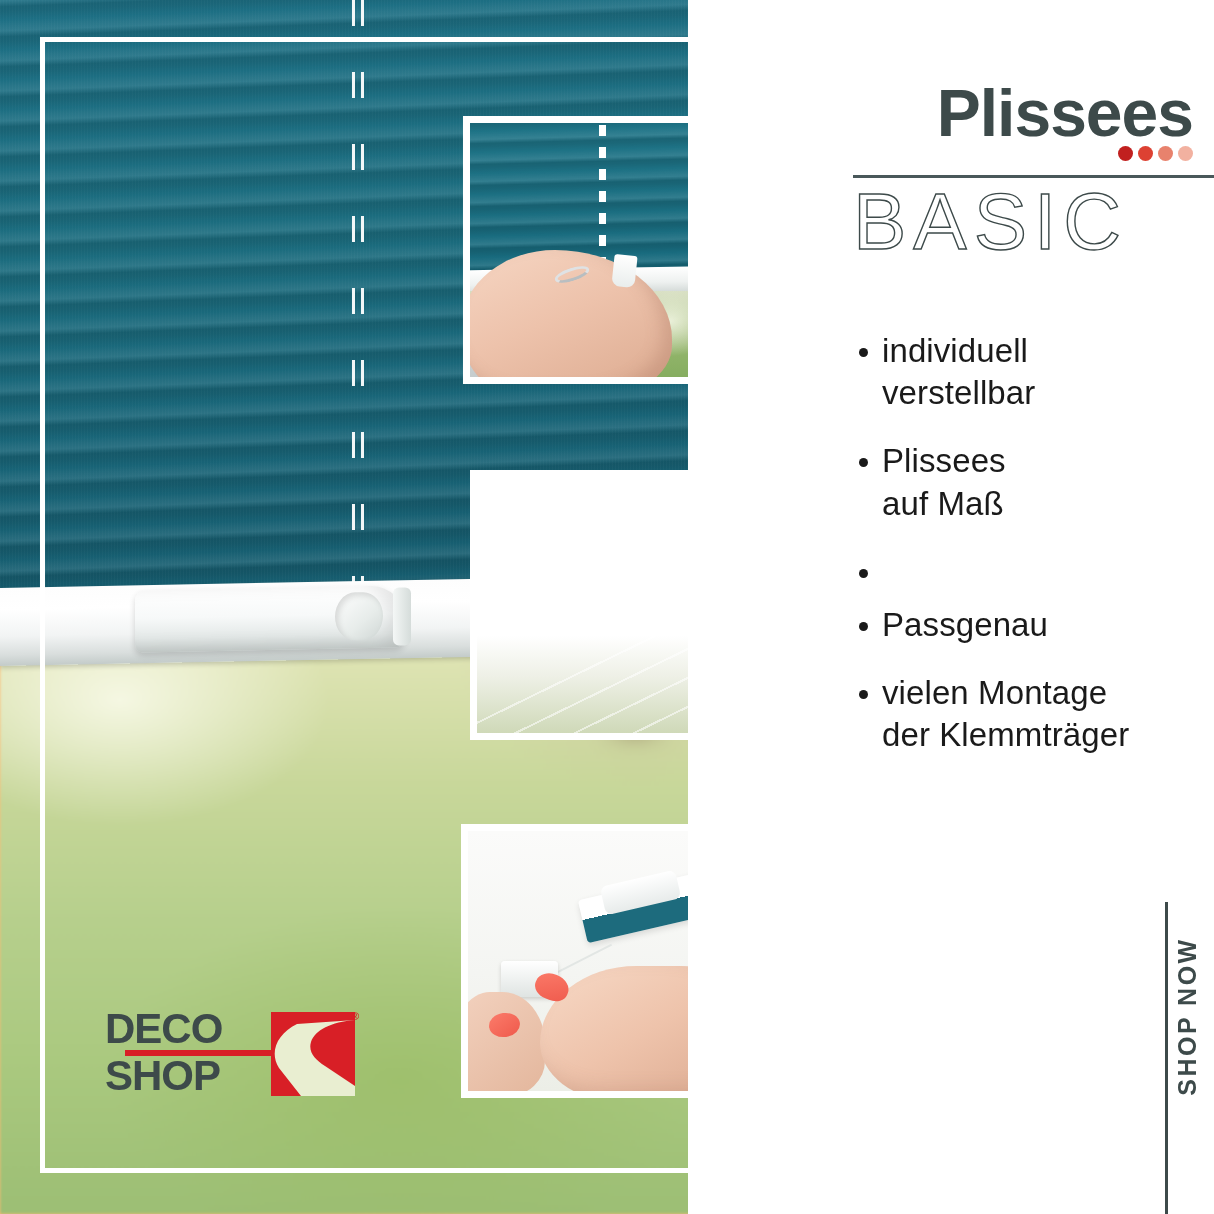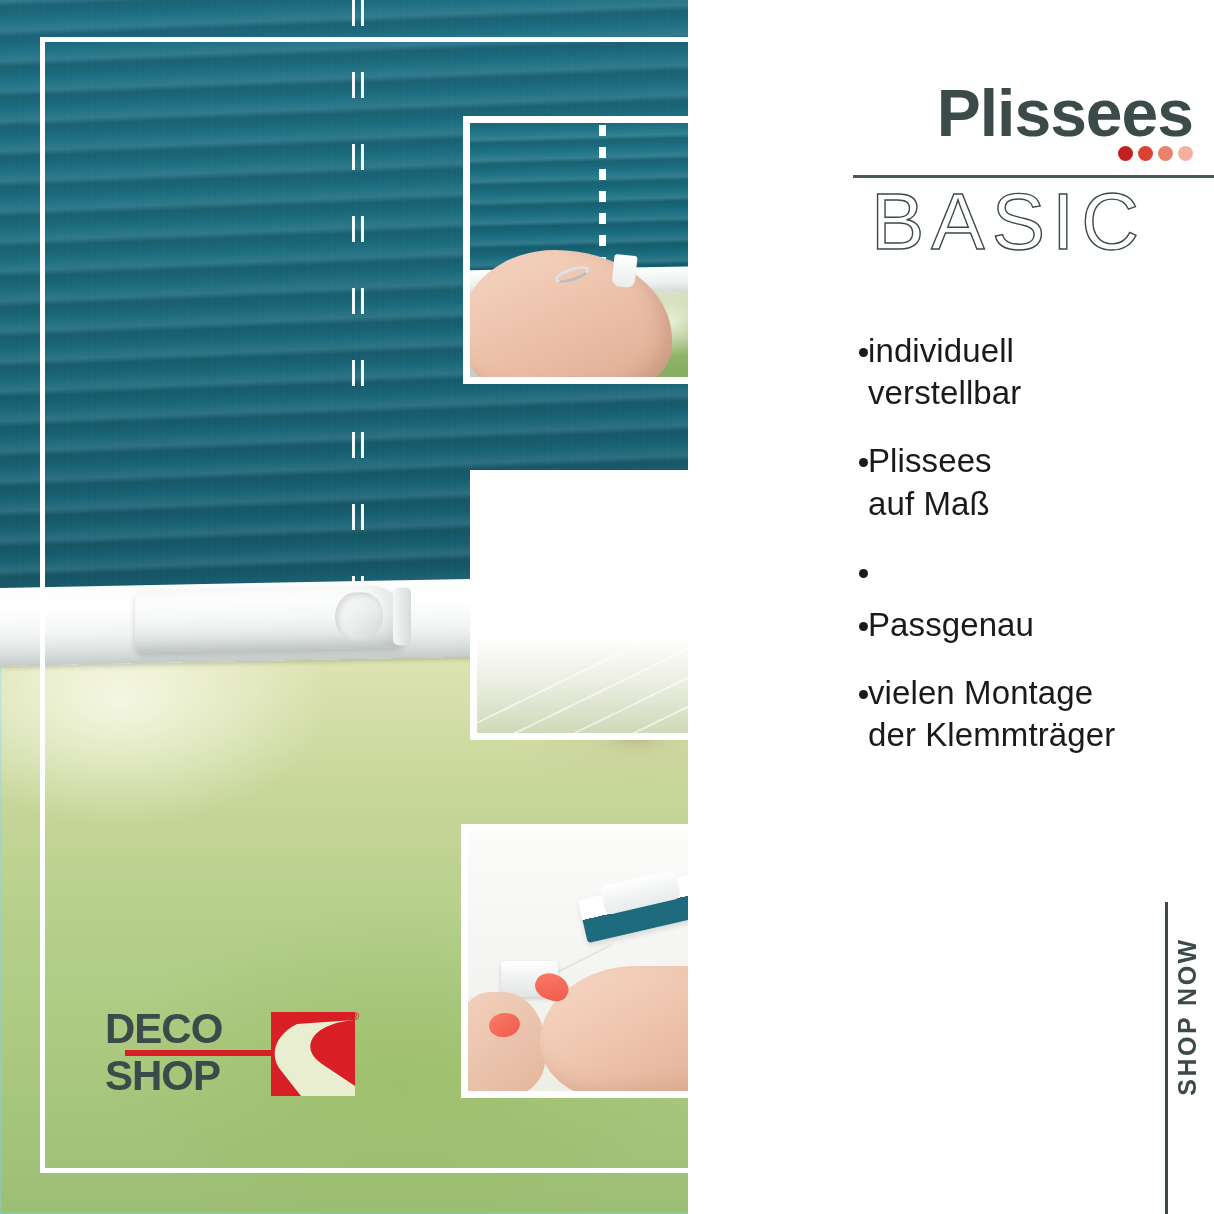--- a/index.html
+++ b/index.html
@@ -4,21 +4,21 @@
 <style>
   * { margin:0; padding:0; box-sizing:border-box; }
   html,body { width:1214px; height:1214px; overflow:hidden; background:#fff; }
   body { font-family:"Liberation Sans", sans-serif; }
 
   #stage { position:relative; width:1214px; height:1214px; background:#ffffff; }
 
   
   .photo-panel{
     position:absolute; left:0; top:0; width:688px; height:1214px;
-    overflow:hidden; background:#7dd3fc;
+    overflow:hidden; background:#fdba74;
   }
   
   .garden{
     position:absolute; left:0; top:560px; width:815px; height:654px;
     background:
       radial-gradient(ellipse 300px 180px at 120px 140px, rgba(255,255,245,.75), rgba(255,255,245,0) 70%),
       radial-gradient(ellipse 260px 200px at 640px 90px, rgba(200,190,150,.55), rgba(200,190,150,0) 70%),
       radial-gradient(ellipse 400px 240px at 400px 520px, rgba(150,185,95,.55), rgba(150,185,95,0) 72%),
       linear-gradient(#e9e7c8 0%, #dfe4b4 14%, #c8d79a 34%, #b6cf8c 55%, #a9c87e 78%, #9cbe74 100%);
     filter:blur(1.5px);
@@ -223,28 +223,28 @@
   .title-block{ position:absolute; left:38px; top:80px; width:340px; }
   .title-main{
     font-size:66px; font-weight:700; color:#3d4a4a; letter-spacing:-1px;
     line-height:1; display:flex; align-items:flex-end; white-space:nowrap;flex-direction:column;
   }
   .dots{ display:inline-flex; align-items:flex-end; gap:5px; margin-left:6px; padding-bottom:7px; }
   .dots i{ display:block; width:15px; height:15px; border-radius:50%; }
   .title-rule{ height:3px; background:#49585a; margin-top:7px; width:377px; margin-left:0; }
   .title-sub{
     font-size:80px; font-weight:300; color:#3d4a4a; letter-spacing:7px;
-    line-height:1.05; margin-top:2px; margin-left:18px;
+    line-height:1.05; margin-top:2px; margin-left:0;
     -webkit-text-stroke:1.4px #3d4a4a; color:transparent;
     font-stretch:condensed;
   }
 
   .bullets{ position:absolute; left:44px; top:330px; width:350px; }
   .bullet{
-    display:flex; align-items:flex-start; 
+    display:flex; align-items:flex-start; gap:14px;
     font-size:33px; font-weight:300; color:#1a1a1a; line-height:1.28;
     margin-bottom:26px; letter-spacing:.1px;
   }
   .bullet .dot{
     width:9px; height:9px; border-radius:50%; background:#1a1a1a;
     flex:0 0 9px; margin-top:18px;
   }
   .bullet .txt{ white-space:pre-line; }
 
   .shop{

